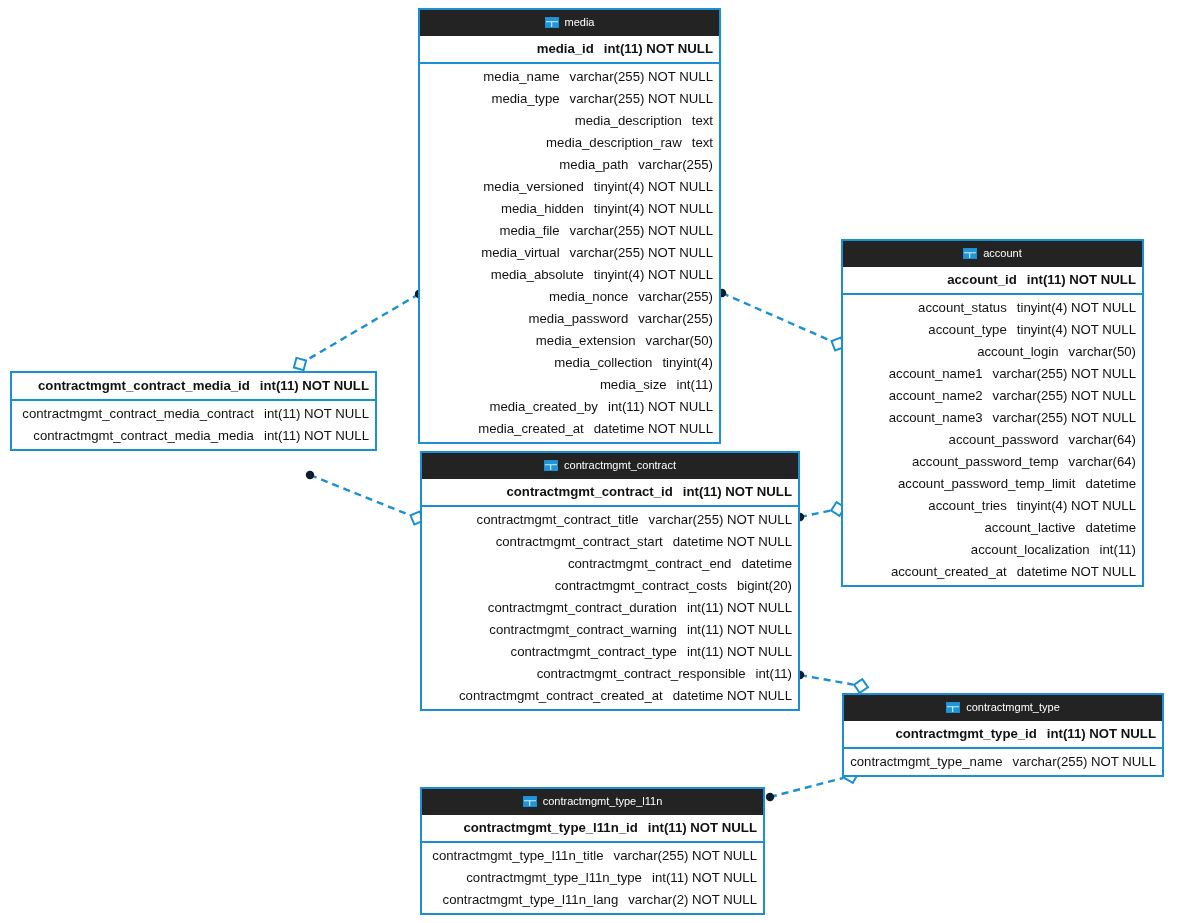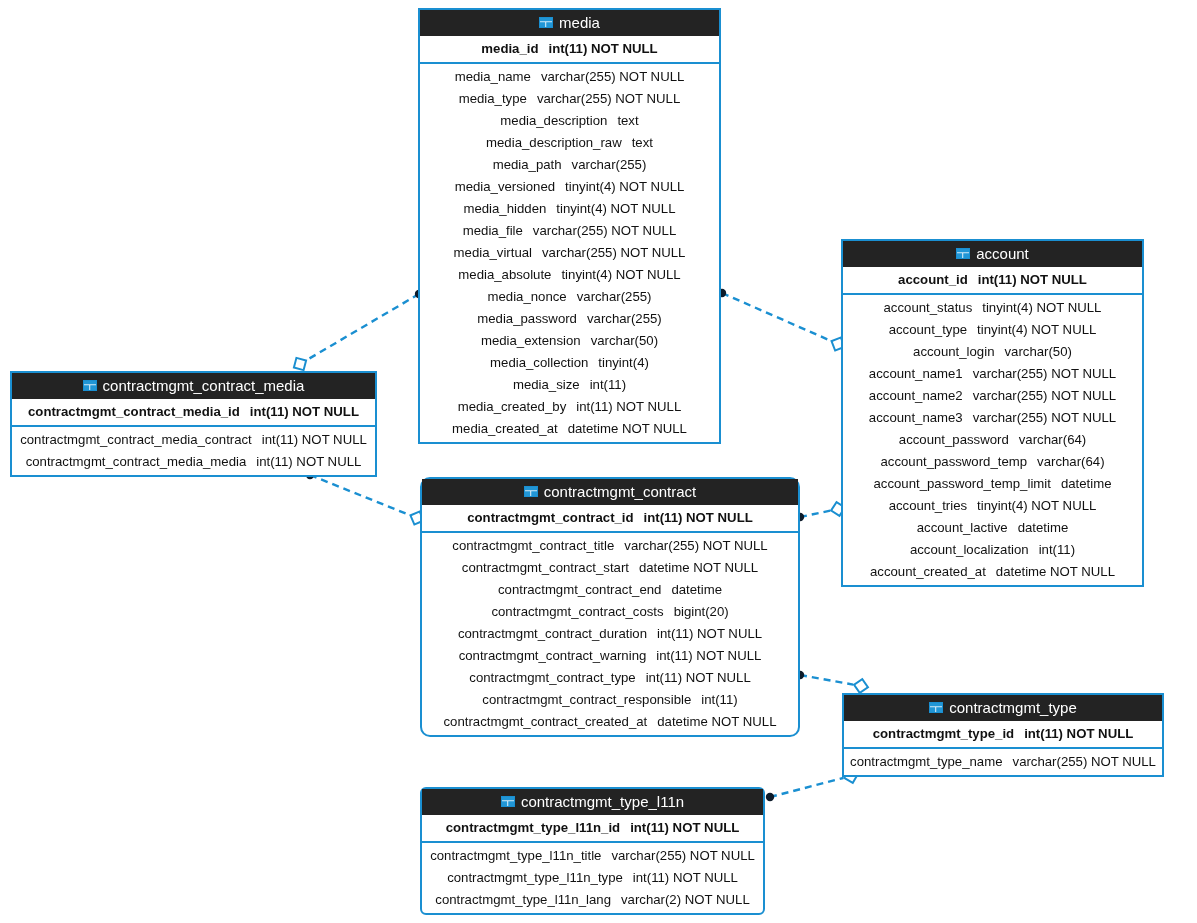--- a/index.html
+++ b/index.html
@@ -30,21 +30,21 @@
   .entity {
     position: absolute;
     box-sizing: border-box;
     border: 2px solid #1a8fd1;
     background: #ffffff;
     z-index: 2;
   }
   .entity-header {
     background: #232323;
     color: #ffffff;
-    font-size: 15px;
+    font-size: 11px;
     line-height: 15px;
     padding: 5px 6px 6px 6px;
     text-align: center;
     display: flex;
     align-items: center;
     justify-content: center;
     gap: 6px;
     white-space: nowrap;
   }
   .tbl-icon {
@@ -54,21 +54,21 @@
     position: relative;
     flex: 0 0 auto;
   }
   .tbl-icon svg { display: block; }
   .pk-row {
     border-bottom: 2px solid #1a8fd1;
     font-weight: bold;
   }
   .row {
     display: flex;
-    justify-content: center;
+    justify-content: flex-end;
     align-items: baseline;
     font-size: 13.2px;
     line-height: 16px;
     padding: 3px 6px 3px 6px;
     color: #111111;
     white-space: nowrap;
     gap: 10px;
   }
   .row .fname { text-align: left; }
   .row .ftype { text-align: right; }
@@ -268,49 +268,38 @@
             <span class="fname">account_localization</span>
             <span class="ftype">int(11)</span>
           </div>
           <div class="row">
             <span class="fname">account_created_at</span>
             <span class="ftype">datetime NOT NULL</span>
           </div>
         </div>
       </div>
       <div class="entity" style="left: 10px; top: 371px; width: 367px;">
-        <div class="entity-header">
-          <span class="tbl-icon">
-            <svg width="14" height="11" viewBox="0 0 14 11">
-              <rect x="0.5" y="0.5" width="13" height="10" fill="#ffffff" stroke="#1a8fd1" stroke-width="1"></rect>
-              <rect x="1" y="1" width="12" height="3.4" fill="#2196d6"></rect>
-              <rect x="1" y="5.2" width="5.3" height="4.8" fill="#2196d6"></rect>
-              <rect x="7.2" y="5.2" width="5.8" height="4.8" fill="#2196d6"></rect>
-            </svg>
-          </span>
-          <span>contractmgmt_contract_media</span>
-        </div>
         <div class="pk-wrap pk-row">
           <div class="row">
             <span class="fname">contractmgmt_contract_media_id</span>
             <span class="ftype">int(11) NOT NULL</span>
           </div>
         </div>
         <div class="fields">
           <div class="row">
             <span class="fname">contractmgmt_contract_media_contract</span>
             <span class="ftype">int(11) NOT NULL</span>
           </div>
           <div class="row">
             <span class="fname">contractmgmt_contract_media_media</span>
             <span class="ftype">int(11) NOT NULL</span>
           </div>
         </div>
       </div>
-      <div class="entity" style="left: 420px; top: 477px; width: 380px; border-radius: 10px;">
+      <div class="entity" style="left: 420px; top: 451px; width: 380px;">
         <div class="entity-header">
           <span class="tbl-icon">
             <svg width="14" height="11" viewBox="0 0 14 11">
               <rect x="0.5" y="0.5" width="13" height="10" fill="#ffffff" stroke="#1a8fd1" stroke-width="1"></rect>
               <rect x="1" y="1" width="12" height="3.4" fill="#2196d6"></rect>
               <rect x="1" y="5.2" width="5.3" height="4.8" fill="#2196d6"></rect>
               <rect x="7.2" y="5.2" width="5.8" height="4.8" fill="#2196d6"></rect>
             </svg>
           </span>
           <span>contractmgmt_contract</span>
@@ -378,21 +367,21 @@
             <span class="ftype">int(11) NOT NULL</span>
           </div>
         </div>
         <div class="fields">
           <div class="row">
             <span class="fname">contractmgmt_type_name</span>
             <span class="ftype">varchar(255) NOT NULL</span>
           </div>
         </div>
       </div>
-      <div class="entity" style="left: 420px; top: 787px; width: 345px; border-radius: 6px;">
+      <div class="entity" style="left: 420px; top: 787px; width: 345px;">
         <div class="entity-header">
           <span class="tbl-icon">
             <svg width="14" height="11" viewBox="0 0 14 11">
               <rect x="0.5" y="0.5" width="13" height="10" fill="#ffffff" stroke="#1a8fd1" stroke-width="1"></rect>
               <rect x="1" y="1" width="12" height="3.4" fill="#2196d6"></rect>
               <rect x="1" y="5.2" width="5.3" height="4.8" fill="#2196d6"></rect>
               <rect x="7.2" y="5.2" width="5.8" height="4.8" fill="#2196d6"></rect>
             </svg>
           </span>
           <span>contractmgmt_type_l11n</span>

